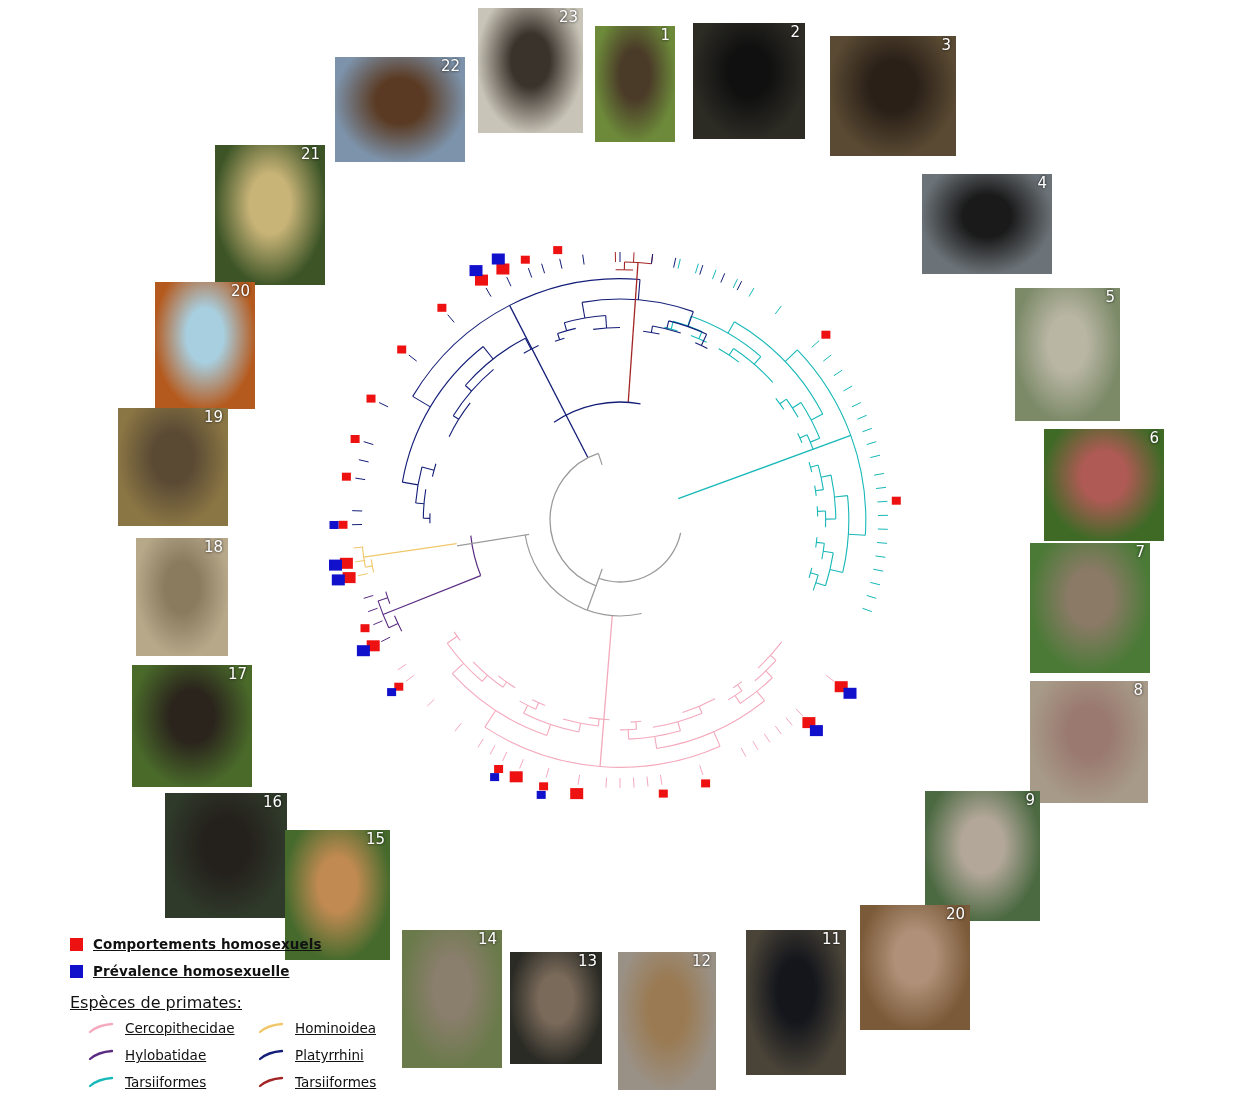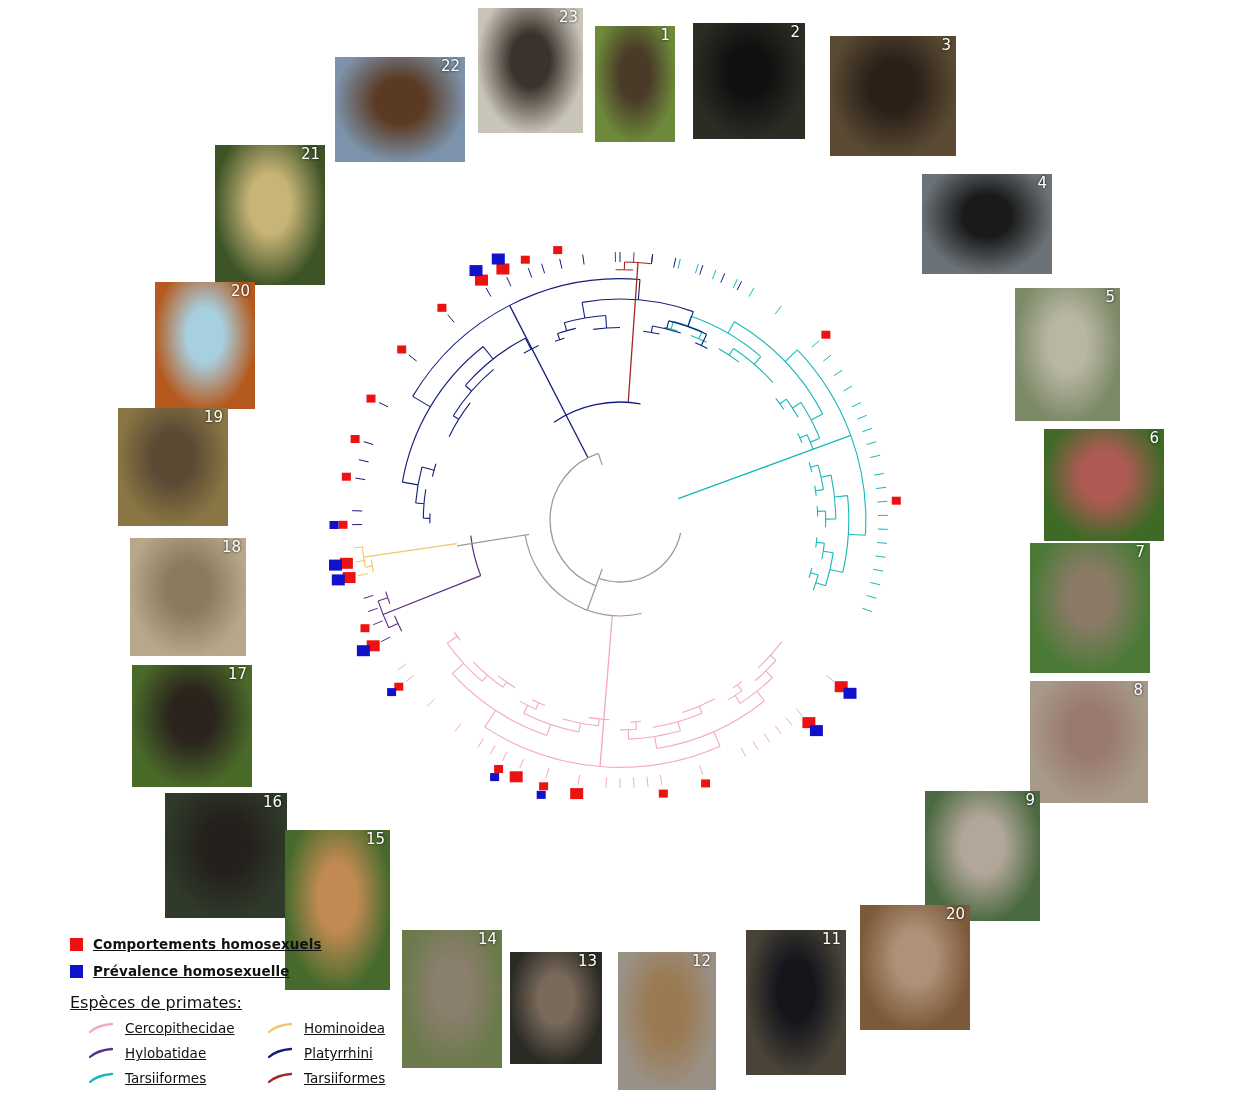--- a/index.html
+++ b/index.html
@@ -14,21 +14,21 @@
       font-family:"DejaVu Sans","Liberation Sans",sans-serif;
       text-shadow:0 0 3px rgba(0,0,0,.85);z-index:3;line-height:1.1;}
   .ph-inner{position:absolute;inset:0;}
 
   
   #legend{position:absolute;left:70px;top:936px;width:420px;text-decoration:underline;}
   .lg-row{display:flex;align-items:center;margin-bottom:11px;}
   .lg-sq{width:13px;height:13px;margin-right:10px;flex:0 0 auto;}
   .lg-txt{font-size:13.5px;font-weight:bold;color:#111;letter-spacing:.1px;}
   #spec-title{font-size:16px;color:#111;margin:14px 0 8px 0;}
-  #spec-grid{display:grid;grid-template-columns:170px 170px;row-gap:11px;column-gap:0;margin-left:18px;gap:9px;}
+  #spec-grid{display:grid;grid-template-columns:170px 170px;row-gap:11px;column-gap:0;margin-left:18px;}
   .sp-item{display:flex;align-items:center;}
   .sp-line{width:26px;height:14px;margin-right:11px;flex:0 0 auto;}
   .sp-line svg{display:block;}
   .sp-txt{font-size:13.5px;color:#111;}
 
   
   .tx{position:absolute;font-size:12.4px;color:#1a1a1a;white-space:nowrap;
       transform-origin:0 50%;line-height:1;}
 </style>
 </head>
@@ -78,21 +78,21 @@
         <span class="num">6</span>
       </div>
       <div class="photo" style="left: 118px; top: 408px; width: 110px; height: 118px;">
         <div class="ph-inner" style="background: radial-gradient(at 50% 42%, rgb(90, 74, 52) 0%, rgb(90, 74, 52) 26%, rgb(138, 118, 68) 72%), linear-gradient(160deg, rgb(138, 118, 68) 0%, rgb(90, 74, 52) 100%);"></div>
         <span class="num">19</span>
       </div>
       <div class="photo" style="left: 1030px; top: 543px; width: 120px; height: 130px;">
         <div class="ph-inner" style="background: radial-gradient(at 50% 42%, rgb(138, 122, 102) 0%, rgb(138, 122, 102) 26%, rgb(74, 122, 54) 72%), linear-gradient(160deg, rgb(74, 122, 54) 0%, rgb(138, 122, 102) 100%);"></div>
         <span class="num">7</span>
       </div>
-      <div class="photo" style="left: 130px; top: 538px; width: 116px; height: 118px;">
+      <div class="photo" style="left: 136px; top: 538px; width: 92px; height: 118px;">
         <div class="ph-inner" style="background: radial-gradient(at 50% 42%, rgb(138, 122, 94) 0%, rgb(138, 122, 94) 26%, rgb(183, 168, 138) 72%), linear-gradient(160deg, rgb(183, 168, 138) 0%, rgb(138, 122, 94) 100%);"></div>
         <span class="num">18</span>
       </div>
       <div class="photo" style="left: 1030px; top: 681px; width: 118px; height: 122px;">
         <div class="ph-inner" style="background: radial-gradient(at 50% 42%, rgb(154, 122, 112) 0%, rgb(154, 122, 112) 26%, rgb(167, 154, 136) 72%), linear-gradient(160deg, rgb(167, 154, 136) 0%, rgb(154, 122, 112) 100%);"></div>
         <span class="num">8</span>
       </div>
       <div class="photo" style="left: 132px; top: 665px; width: 120px; height: 122px;">
         <div class="ph-inner" style="background: radial-gradient(at 50% 42%, rgb(42, 36, 28) 0%, rgb(42, 36, 28) 26%, rgb(74, 106, 42) 72%), linear-gradient(160deg, rgb(74, 106, 42) 0%, rgb(42, 36, 28) 100%);"></div>
         <span class="num">17</span>
@@ -102,21 +102,21 @@
         <span class="num">9</span>
       </div>
       <div class="photo" style="left: 165px; top: 793px; width: 122px; height: 125px;">
         <div class="ph-inner" style="background: radial-gradient(at 50% 42%, rgb(36, 32, 28) 0%, rgb(36, 32, 28) 26%, rgb(47, 58, 42) 72%), linear-gradient(160deg, rgb(47, 58, 42) 0%, rgb(36, 32, 28) 100%);"></div>
         <span class="num">16</span>
       </div>
       <div class="photo" style="left: 860px; top: 905px; width: 110px; height: 125px;">
         <div class="ph-inner" style="background: radial-gradient(at 50% 42%, rgb(176, 144, 120) 0%, rgb(176, 144, 120) 26%, rgb(122, 90, 56) 72%), linear-gradient(160deg, rgb(122, 90, 56) 0%, rgb(176, 144, 120) 100%);"></div>
         <span class="num">20</span>
       </div>
-      <div class="photo" style="left: 285px; top: 830px; width: 105px; height: 160px; text-align: center;">
+      <div class="photo" style="left: 285px; top: 830px; width: 105px; height: 130px; text-align: center;">
         <div class="ph-inner" style="background: radial-gradient(at 50% 42%, rgb(192, 138, 82) 0%, rgb(192, 138, 82) 26%, rgb(69, 106, 44) 72%), linear-gradient(160deg, rgb(69, 106, 44) 0%, rgb(192, 138, 82) 100%);"></div>
         <span class="num">15</span>
       </div>
       <div class="photo" style="left: 746px; top: 930px; width: 100px; height: 145px;">
         <div class="ph-inner" style="background: radial-gradient(at 50% 42%, rgb(20, 22, 28) 0%, rgb(20, 22, 28) 26%, rgb(74, 68, 56) 72%), linear-gradient(160deg, rgb(74, 68, 56) 0%, rgb(20, 22, 28) 100%);"></div>
         <span class="num">11</span>
       </div>
       <div class="photo" style="left: 402px; top: 930px; width: 100px; height: 138px;">
         <div class="ph-inner" style="background: radial-gradient(at 50% 42%, rgb(138, 126, 108) 0%, rgb(138, 126, 108) 26%, rgb(106, 122, 74) 72%), linear-gradient(160deg, rgb(106, 122, 74) 0%, rgb(138, 126, 108) 100%);"></div>
         <span class="num">14</span>

